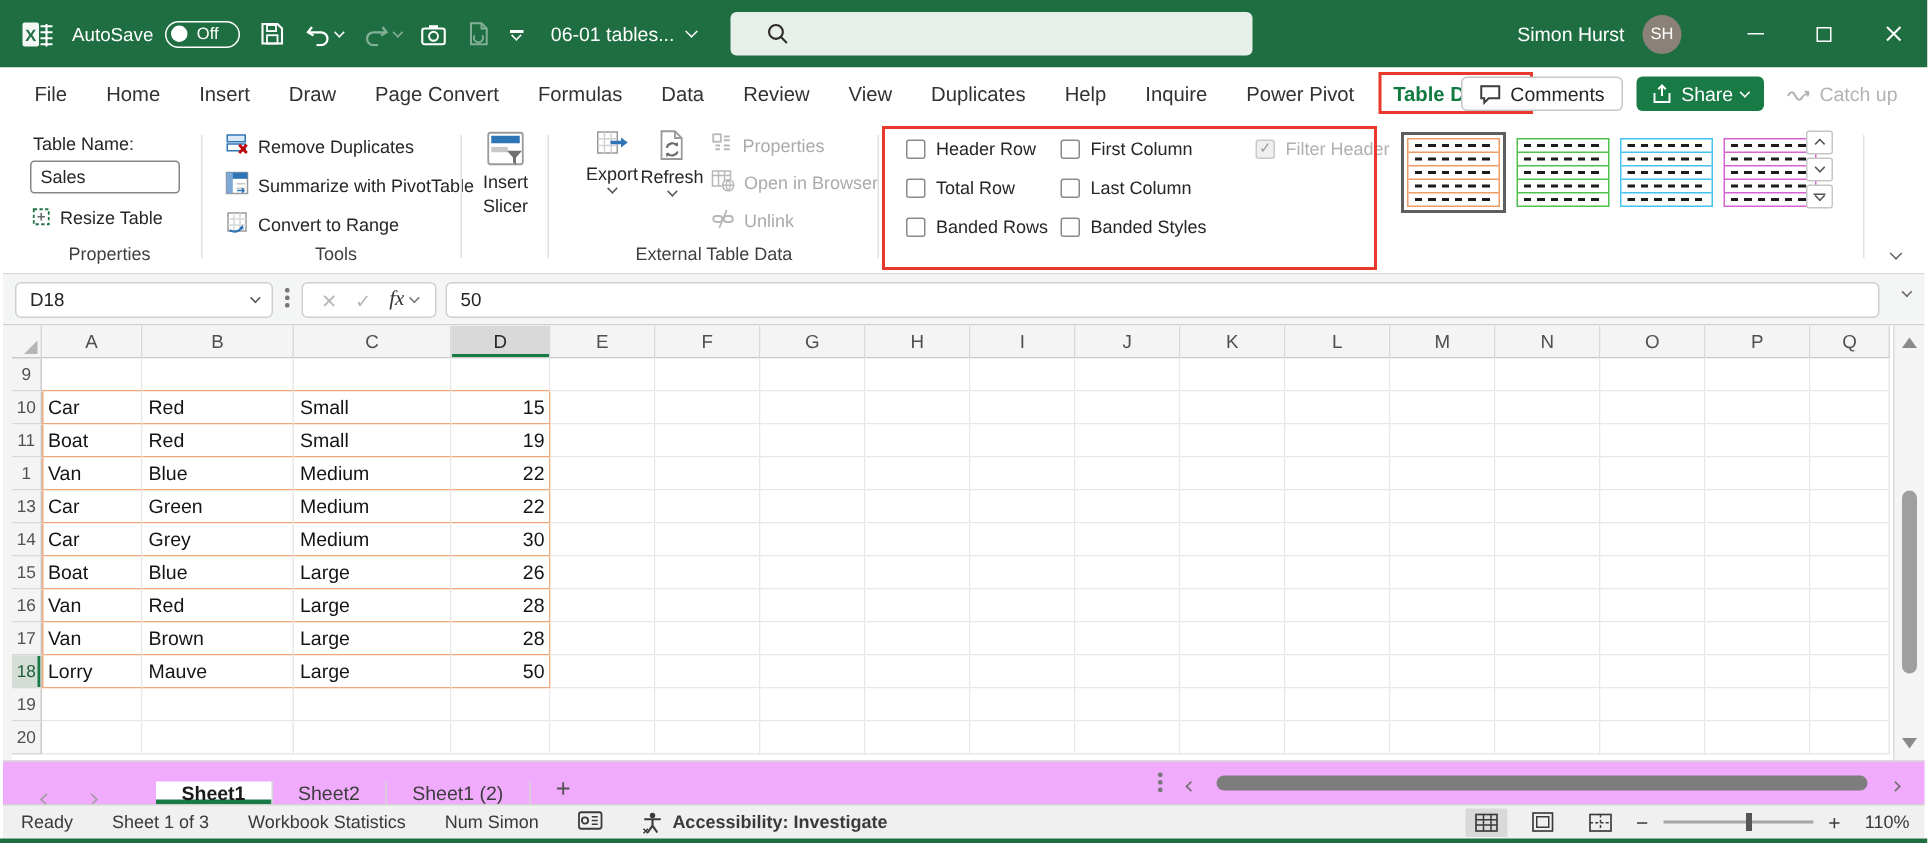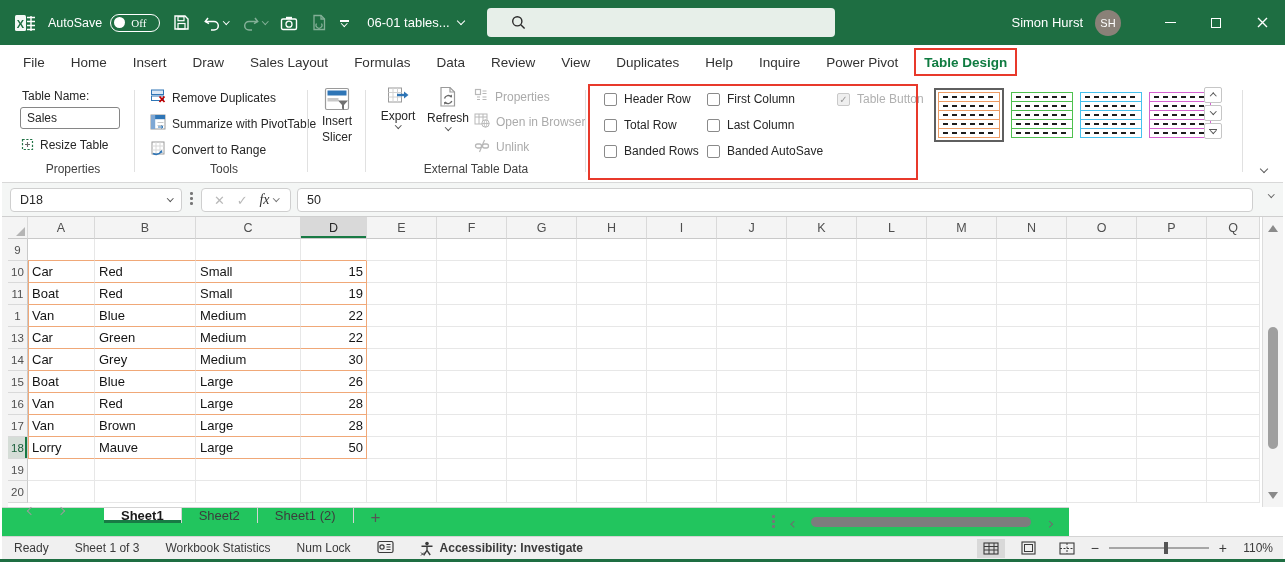--- a/index.html
+++ b/index.html
@@ -14,21 +14,21 @@
 
   
   #titlebar { position:absolute; left:0; top:0; width:1285px; height:45px; background:#1e6e42; color:#fff;
               display:flex; align-items:center; }
   #titlebar svg { display:block; }
   #excel-logo { width:22px; height:22px; margin-left:14px; }
   #autosave-label { font-size:12.5px; margin-left:12px; }
   #autosave-toggle { width:50px; height:18px; border:1.5px solid #fff; border-radius:10px; margin-left:8px;
                      display:flex; align-items:center; cursor:pointer; }
   #autosave-knob { width:11px; height:11px; border-radius:50%; background:#fff; margin-left:3px; }
-  #autosave-state { font-size:11px; margin-left:6px; color:#fff;font-family:Liberation Serif, serif; }
+  #autosave-state { font-size:11px; margin-left:6px; color:#fff; }
   .qat-btn { margin-left:13px; display:flex; align-items:center; gap:3px; }
   .dim { opacity:.45; }
   .chv { display:inline-block; width:6px; height:6px; border-right:1.4px solid currentColor; border-bottom:1.4px solid currentColor; }
   .chv.down { transform:rotate(45deg); margin-top:-3px; }
   .chv.up { transform:rotate(-135deg); margin-top:3px; }
   .chv.left { transform:rotate(135deg); }
   .chv.right { transform:rotate(-45deg); }
   .chv.sm { width:4.5px; height:4.5px; }
   #doc-title { margin-left:18px; font-size:13px; display:flex; align-items:center; gap:8px; }
   #search-box { position:absolute; left:487px; top:8px; width:348px; height:29px; background:#e7efe9;
@@ -65,21 +65,21 @@
                       border-radius:3px; font:12px "Liberation Sans",sans-serif; padding:0 6px; color:#262626; background:#fff; }
   #resize-btn { position:absolute; top:57px; left:6px; display:flex; align-items:center; gap:5px; font-size:12px; cursor:pointer; }
   .tool-rows { position:absolute; top:8px; left:8px; display:flex; flex-direction:column; gap:7px; }
   .tool-row { display:flex; align-items:center; gap:6px; font-size:12px; color:#262626; cursor:pointer; white-space:nowrap; }
   .tool-row.disabled { color:#ababab; cursor:default; }
   #grp-tools { left:140px; width:164px; }
   #grp-slicer { left:309px; width:52px; text-align:center; }
   #slicer-btn { display:flex; flex-direction:column; align-items:center; gap:2px; padding-top:7px; font-size:12px; cursor:pointer; }
   #grp-external { left:368px; width:212px; }
   .bigbtn { position:absolute; top:6px; display:flex; flex-direction:column; align-items:center; gap:3px; font-size:12px; cursor:pointer; }
-  #export-btn { left:4px; width:48px; }
+  #export-btn { left:14px; width:48px; }
   #refresh-btn { left:52px; width:52px; }
   #ext-disabled { position:absolute; left:104px; top:8px; display:flex; flex-direction:column; gap:7px; }
   #grp-styleopts { left:592px; width:322px; }
   #checks { position:absolute; left:10px; top:6px; display:grid; grid-auto-flow:column; grid-template-rows:repeat(3,26px); grid-template-columns:103px 130px 86px; align-items:center; }
   .chk-item { display:flex; align-items:center; gap:7px; font-size:12px; color:#262626; cursor:pointer; white-space:nowrap; }
   .chk-item.disabled { color:#b0b0b0; cursor:default; }
   .cbox { width:13px; height:13px; border:1px solid #8a8a8a; border-radius:2px; background:#fff; flex:0 0 13px;
           display:flex; align-items:center; justify-content:center; font-size:10px; color:#9a9a9a; }
   .cbox.dis { border-color:#c9c9c9; background:#efefef; }
   #anno-box { position:absolute; left:586px; top:4px; width:330px; height:96px; border:2px solid #e8392b; z-index:10; pointer-events:none; }
@@ -131,22 +131,22 @@
   .cell.tc { border-bottom:1px solid #f0a878; }
   .cell.tl { border-left:1px solid #f0a878; padding-left:3px; }
   .cell.tr2 { border-right:1px solid #f0a878; }
   .cell.tb { border-bottom:1px solid #f0a878; }
   #vscroll { position:absolute; right:0; top:0; width:21px; bottom:0; background:#f4f4f4; border-left:1px solid #dcdcdc; }
   .tri-up { width:0; height:0; border-left:5px solid transparent; border-right:5px solid transparent; border-bottom:7px solid #8a8a8a; margin:8px auto 0; }
   .tri-down { width:0; height:0; border-left:5px solid transparent; border-right:5px solid transparent; border-top:7px solid #8a8a8a; position:absolute; bottom:8px; left:5px; }
   #vthumb { position:absolute; left:5px; top:110px; width:10px; height:122px; border-radius:5px; background:#9f9f9f; }
 
   
-  #tabstrip { position:absolute; left:2px; top:507px; width:1067px; height:29px; background:#22c55e; border-top:1px solid #d4d4d4;
-              display:flex; align-items:flex-start; }
+  #tabstrip { position:absolute; left:2px; top:507px; width:1281px; height:29px; background:#f0abfc; border-top:1px solid #d4d4d4;
+              display:flex; align-items:flex-end; }
   .nav-ar { width:30px; display:flex; align-items:center; justify-content:center; color:#9b9b9b; cursor:pointer; }
   #stabs { display:flex; align-items:stretch; margin-left:28px; }
   .stab { padding:0 17px; display:flex; align-items:center; font-size:13px; color:#3c3c3c; cursor:pointer; border-right:1px solid #d4d4d4; }
   .stab.active { background:#fff; font-weight:700; color:#1a1a1a; box-shadow:inset 0 -3px 0 #187a44; border-right:1px solid #d4d4d4; }
   #add-sheet { width:44px; display:flex; align-items:center; justify-content:center; font-size:17px; color:#555; cursor:pointer; }
   #strip-dots { position:absolute; left:770px; top:7px; }
   #hscroll { position:absolute; left:790px; right:18px; top:4px; height:20px; display:flex; align-items:center; }
   #htrack { flex:1; height:12px; position:relative; margin:0 6px; }
   #hthumb { position:absolute; left:8px; right:10px; top:1px; height:10px; border-radius:5px; background:#7d7d7d; }
   .h-ar { color:#6e6e6e; }
@@ -249,31 +249,54 @@
       </span>
     </div>
   </div>
 
   <div id="tabrow">
     <div id="tabs">
         <div class="rtab">File</div>
         <div class="rtab">Home</div>
         <div class="rtab">Insert</div>
         <div class="rtab">Draw</div>
-        <div class="rtab">Sales Layout</div>
+        <div class="rtab">Page Convert</div>
         <div class="rtab">Formulas</div>
         <div class="rtab">Data</div>
         <div class="rtab">Review</div>
         <div class="rtab">View</div>
         <div class="rtab">Duplicates</div>
         <div class="rtab">Help</div>
         <div class="rtab">Inquire</div>
         <div class="rtab">Power Pivot</div>
         <div class="rtab active">Table Design</div>
       </div>
+    <div id="tabrow-right">
+      <span id="comments-btn">
+        <svg width="15" height="14" viewBox="0 0 15 14">
+          <path d="M1.5 1.5h12v8h-7l-3 3v-3h-2z" fill="none" stroke="#3c3c3c" stroke-width="1.3"></path>
+        </svg>
+        <span>Comments</span>
+      </span>
+      <span id="share-btn">
+        <svg width="14" height="14" viewBox="0 0 14 14">
+          <path d="M2 6v6h10V6" fill="none" stroke="#fff" stroke-width="1.3"></path>
+          <path d="M7 8V1.5 M4.5 3.5 L7 1 L9.5 3.5" fill="none" stroke="#fff" stroke-width="1.3"></path>
+        </svg>
+        <span>Share</span>
+        <span class="chv down sm" style="color:#fff"></span>
+      </span>
+      <span id="catchup-btn">
+        <svg width="16" height="10" viewBox="0 0 16 10">
+          <path d="M1 6 Q3.5 1 6 6 T11 6" fill="none" stroke="#b3b3b3" stroke-width="1.4"></path>
+          <path d="M11 6 L15 3.5 M15 3.5 l-3 -.5 m3 .5 l-1 2.8" fill="none" stroke="#b3b3b3" stroke-width="1.2"></path>
+        </svg>
+        <span>Catch up</span>
+      </span>
+    </div>
   </div>
 
   <div id="ribbon">
     <div class="grp" id="grp-properties">
       <span class="small-label">Table Name:</span>
       <input id="table-name-input" readonly="" value="Sales" style="">
       <span id="resize-btn">
         <svg width="15" height="15" viewBox="0 0 15 15">
           <rect x="2.5" y="2.5" width="10" height="10" fill="none" stroke="#217346" stroke-width="1.2" stroke-dasharray="2.2 1.6"></rect>
           <path d="M5 7.5h5M7.5 5v5" stroke="#6a6a6a" stroke-width="1.1"></path>
@@ -400,25 +423,25 @@
           <div class="chk-item">
             <span class="cbox"></span>
             <span>First Column</span>
           </div>
           <div class="chk-item">
             <span class="cbox"></span>
             <span>Last Column</span>
           </div>
           <div class="chk-item">
             <span class="cbox"></span>
-            <span>Banded AutoSave</span>
+            <span>Banded Styles</span>
           </div>
           <div class="chk-item disabled">
             <span class="cbox dis">✓</span>
-            <span>Table Button</span>
+            <span>Filter Header</span>
           </div>
         </div>
     </div>
     <div id="anno-box"></div>
 
     <div class="grp" id="grp-styles">
       <div id="swatches">
           <div class="swatch-wrap">
             <div class="swatch" style="border-color: rgb(237, 156, 100);">
               <div class="srow" style="border-color: rgb(237, 156, 100);">
@@ -830,21 +853,21 @@
         </div>
       <span class="h-ar"><span class="chv right sm"></span></span>
     </div>
   </div>
 
   <div id="statusbar">
     <span id="sb-items" style="display: inline-flex;">
         <span class="sb-item">Ready</span>
         <span class="sb-item">Sheet 1 of 3</span>
         <span class="sb-item">Workbook Statistics</span>
-        <span class="sb-item">Num Lock</span>
+        <span class="sb-item">Num Simon</span>
       </span>
     <span class="sb-item">
       <svg width="17" height="14" viewBox="0 0 17 14">
         <rect x="1" y="1.5" width="15" height="11" rx="1.5" fill="none" stroke="#3a3a3a" stroke-width="1.2"></rect>
         <circle cx="5" cy="7" r="2.1" fill="none" stroke="#3a3a3a" stroke-width="1.2"></circle>
         <path d="M9.5 4.5h4M9.5 7h4M9.5 9.5h4" stroke="#3a3a3a" stroke-width="1"></path>
       </svg>
     </span>
     <span id="sb-access">
       <svg width="14" height="15" viewBox="0 0 14 15">

